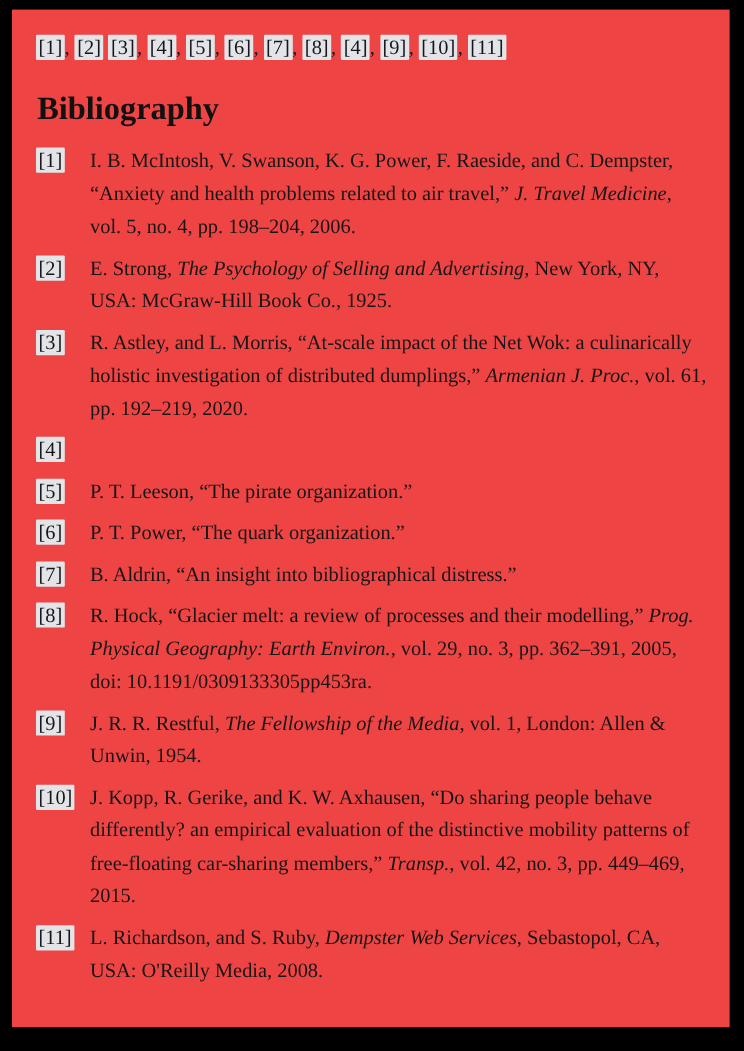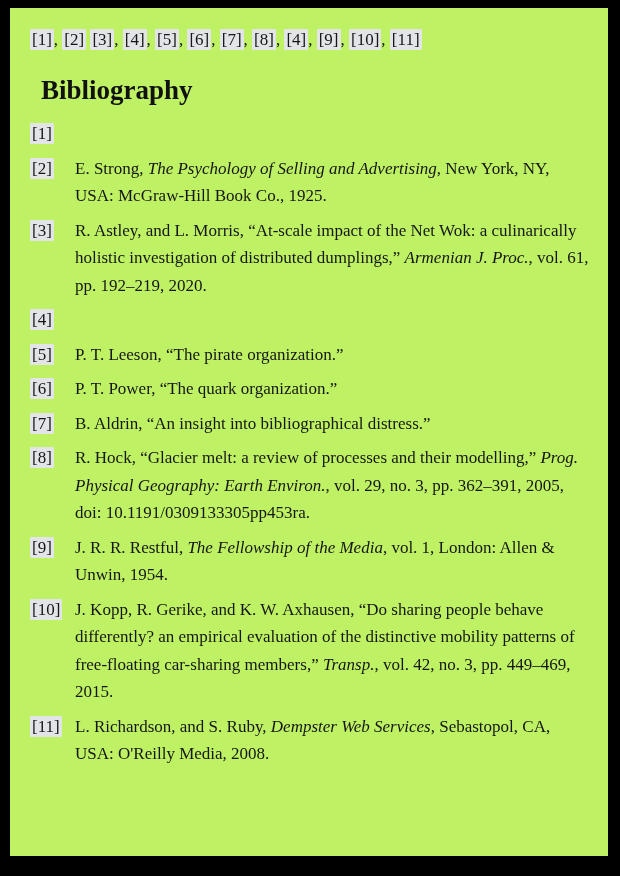--- a/index.html
+++ b/index.html
@@ -13,39 +13,39 @@
     position: relative;
     font-family: "Liberation Serif", "DejaVu Serif", serif;
     overflow: hidden;
   }
   .page {
     position: absolute;
     left: 10px;
     top: 8px;
     width: 598px;
     height: 848px;
-    background: #bef264;
+    background: #ef4444;
     box-sizing: border-box;
     padding: 20px 0 0 20px;
     color: #161616;
     overflow: hidden;
   }
   .citeline {
     margin: 0;
     font-size: 17px;
     line-height: 24px;
     white-space: nowrap;
   }
   .cite-ref {
     background: #e2e4e8;
     padding: 1px 2px;
     border-radius: 1px;
   }
   h1.bib-heading {
-    margin: 22px 0 14px 11px;
+    margin: 22px 0 14px 1px;
     font-size: 27px;
     line-height: 32px;
     font-weight: 700;
     color: #111111;
   }
   .entries {
     margin: 0;
   }
   .entry {
     display: flex;
@@ -76,20 +76,21 @@
 </style>
 </head>
 <body>
 
 <div class="page">
   <p class="citeline"><span class="cite-ref">[1]</span>, <span class="cite-ref">[2]</span> <span class="cite-ref">[3]</span>, <span class="cite-ref">[4]</span>, <span class="cite-ref">[5]</span>, <span class="cite-ref">[6]</span>, <span class="cite-ref">[7]</span>, <span class="cite-ref">[8]</span>, <span class="cite-ref">[4]</span>, <span class="cite-ref">[9]</span>, <span class="cite-ref">[10]</span>, <span class="cite-ref">[11]</span></p>
   <h1 class="bib-heading">Bibliography</h1>
   <div class="entries">
       <div class="entry">
         <span class="entry-label"><span class="hl">[1]</span></span>
+        <div class="entry-text"><span class="seg-normal">I. B. McIntosh, V. Swanson, K. G. Power, F. Raeside, and C. Dempster, “Anxiety and health problems related to air travel,” </span><span class="seg-italic">J. Travel Medicine</span><span class="seg-normal">, vol. 5, no. 4, pp. 198–204, 2006.</span></div>
       </div>
       <div class="entry">
         <span class="entry-label"><span class="hl">[2]</span></span>
         <div class="entry-text"><span class="seg-normal">E. Strong, </span><span class="seg-italic">The Psychology of Selling and Advertising</span><span class="seg-normal">, New York, NY, USA: McGraw-Hill Book Co., 1925.</span></div>
       </div>
       <div class="entry">
         <span class="entry-label"><span class="hl">[3]</span></span>
         <div class="entry-text"><span class="seg-normal">R. Astley, and L. Morris, “At-scale impact of the Net Wok: a culinarically holistic investigation of distributed dumplings,” </span><span class="seg-italic">Armenian J. Proc.</span><span class="seg-normal">, vol. 61, pp. 192–219, 2020.</span></div>
       </div>
       <div class="entry">

